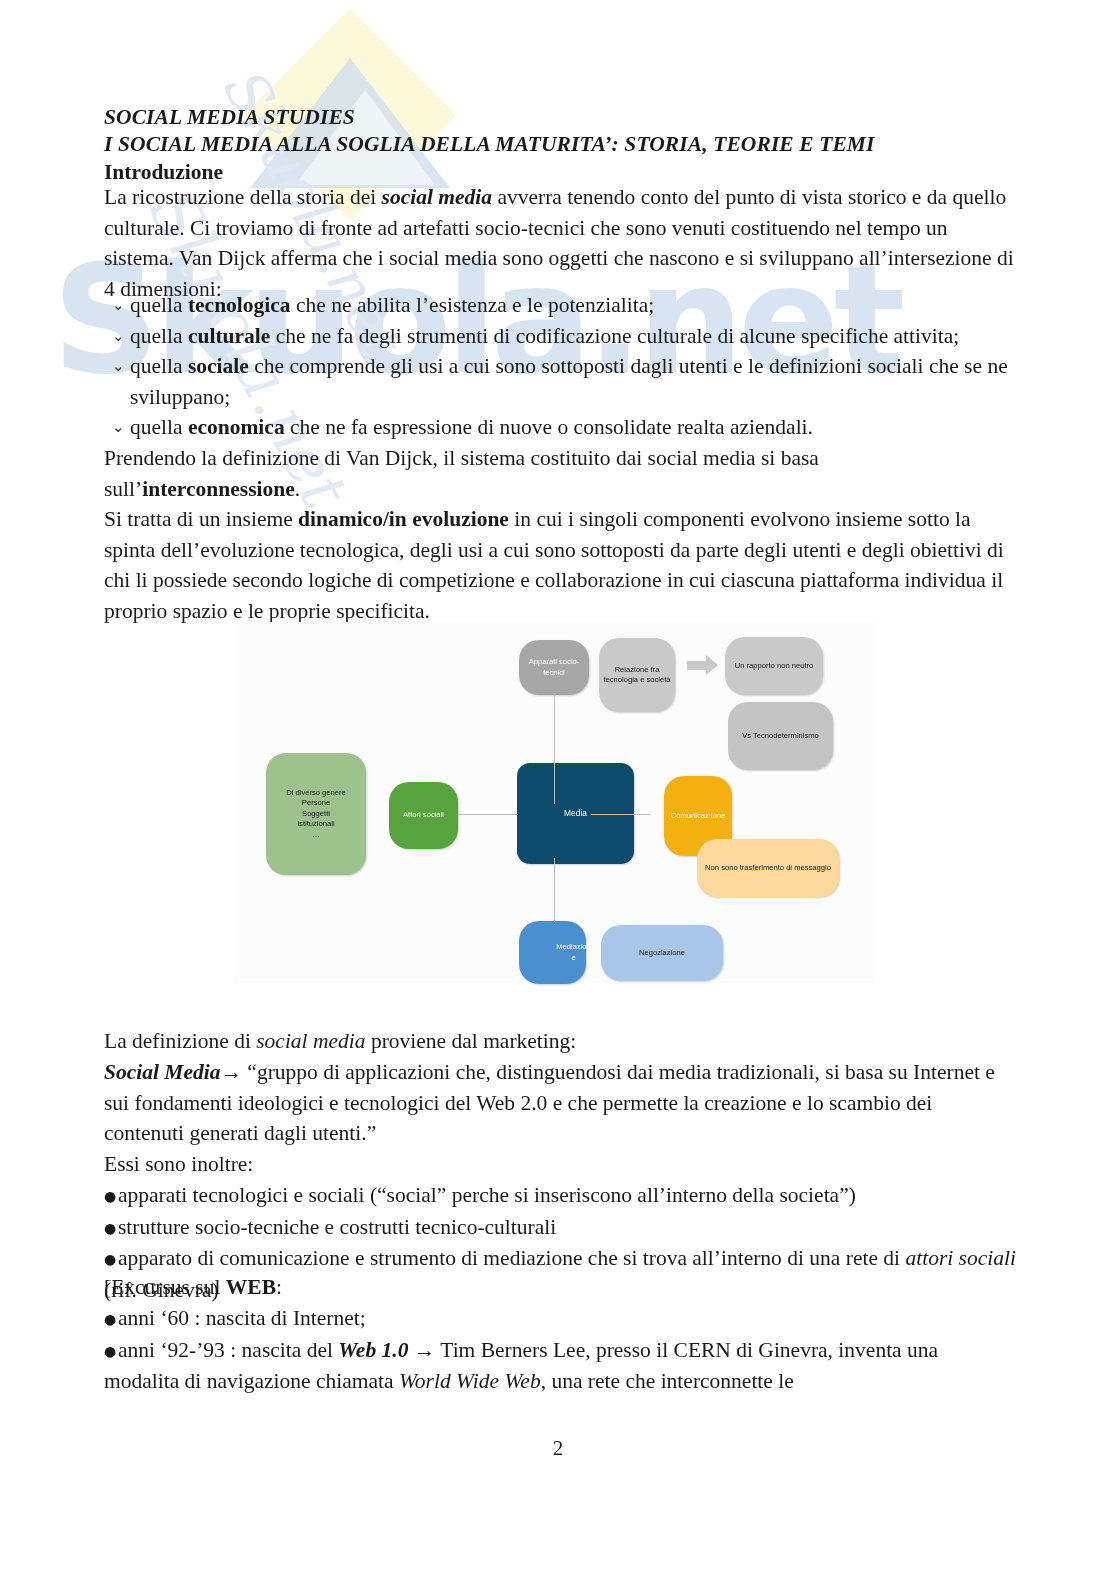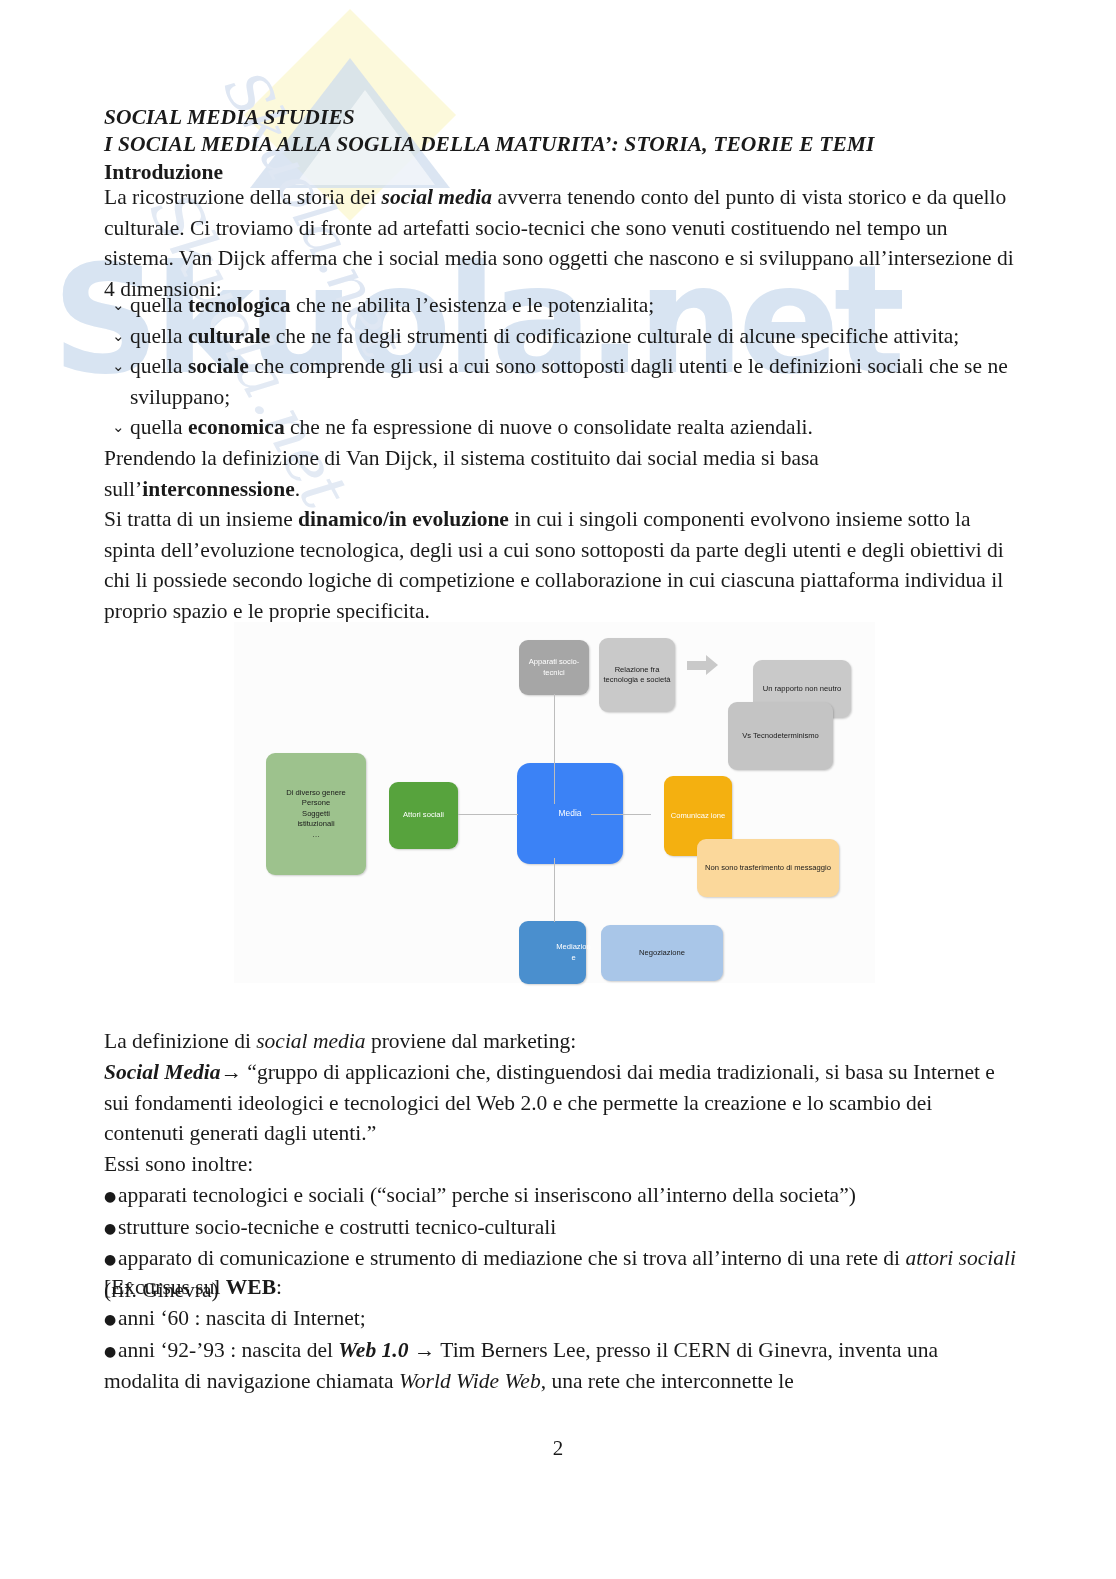--- a/index.html
+++ b/index.html
@@ -156,21 +156,21 @@
     position: absolute;
     left: 234px;
     top: 622px;
     width: 641px;
     height: 361px;
     background: #fcfcfc;
     z-index: 2;
   }
   .node {
     position: absolute;
-    border-radius: 9px;
+    border-radius: 20px;
     display: flex;
     align-items: center;
     justify-content: center;
     text-align: center;
     font-family: "Liberation Sans", sans-serif;
     font-size: 7.6px;
     line-height: 10.5px;
     box-sizing: border-box;
     padding: 2px;
     box-shadow: 1px 1px 2px rgba(0,0,0,.18);
@@ -271,41 +271,41 @@
 
     <div class="node" style="left:365px; top:16px; width:76px; height:74px; background:#c9c9c9; color:#1a1a1a;">
       <span>Relazione fra tecnologia e società</span>
     </div>
 
     <div class="arrow-blk" style="left:453px; top:33px; width:32px; height:21px;">
       <div class="shaft"></div>
       <div class="head"></div>
     </div>
 
-    <div class="node" style="left:519px; top:15px; width:98px; height:58px; background:#c9c9c9; color:#1a1a1a;margin-top:23px;">
+    <div class="node" style="left:491px; top:15px; width:98px; height:58px; background:#c9c9c9; color:#1a1a1a;">
       <span>Un rapporto non neutro</span>
     </div>
 
     <div class="node" style="left:32px; top:131px; width:100px; height:122px; background:#9dc28d; color:#1a1a1a; flex-direction:column;">
       <span>Di diverso genere</span>
       <span>Persone</span>
       <span>Soggetti</span>
       <span>istituzionali</span>
       <span>…</span>
     </div>
 
     <div class="node" style="left:494px; top:80px; width:105px; height:68px; background:#c4c4c4; color:#1a1a1a;">
       <span>Vs Tecnodeterminismo</span>
     </div>
 
     <div class="node" style="left:155px; top:160px; width:69px; height:67px; background:#57a33d; color:#ffffff;">
       <span>Attori sociali</span>
     </div>
 
-    <div class="node" style="left:283px; top:141px; width:106px; height:101px; background:#3b82f6; color:#ffffff; font-size:8.4px; border-radius:13px;align-items:center;">
+    <div class="node" style="left:283px; top:141px; width:117px; height:101px; background:#0c4a6e; color:#ffffff; font-size:8.4px; border-radius:13px;align-items:center;">
       <span>Media</span>
     </div>
 
     <div class="node" style="left:418px; top:154px; width:68px; height:80px; background:#f4b010; color:#ffffff;margin-left:12px;">
       <span>Comunicaz ione</span>
     </div>
 
     <div class="node" style="left:463px; top:217px; width:142px; height:58px; background:#fbd89b; color:#1a1a1a;">
       <span>Non sono trasferimento di messaggio</span>
     </div>

